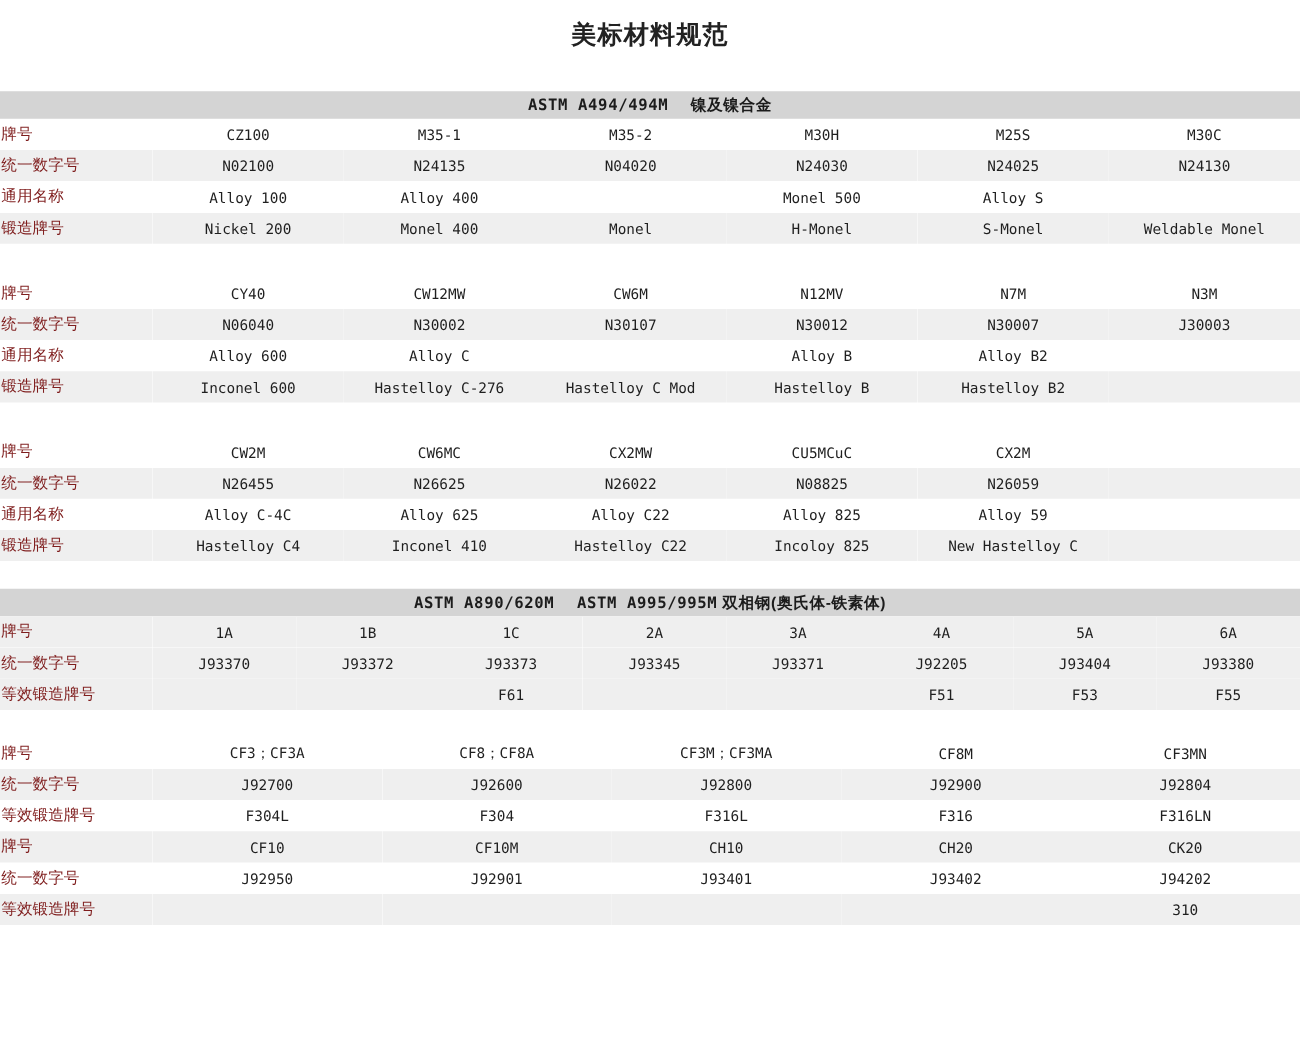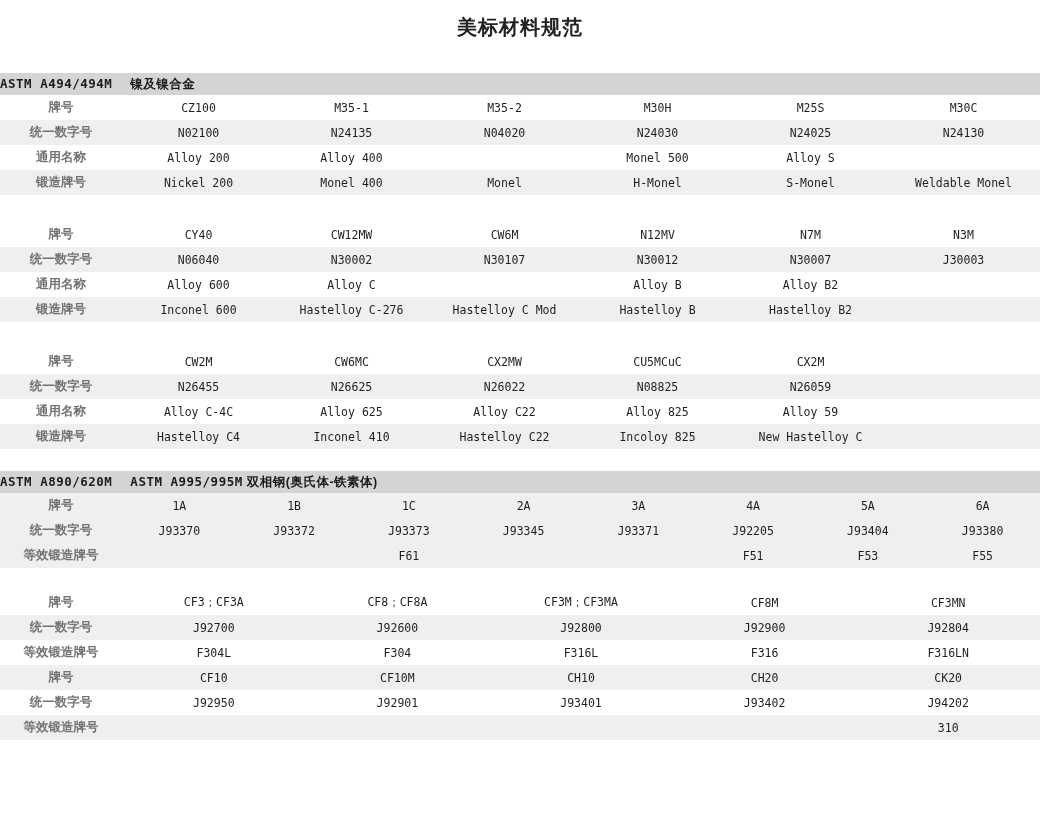--- a/index.html
+++ b/index.html
@@ -30,21 +30,21 @@
     height: 22px;
     background: #ffffff;
   }
   .section {
     margin: 0;
   }
   .section-header {
     background: #d4d4d4;
     height: 22px;
     line-height: 22px;
-    text-align: left;
+    text-align: center;
     font-family: "DejaVu Sans Mono", monospace;
     font-size: 12.5px;
     font-weight: bold;
     color: #1c1c1c;
     letter-spacing: 0.5px;
   }
   .section-header .std {
     font-family: "DejaVu Sans Mono", monospace;
     margin-right: 18px;
   }
@@ -68,25 +68,25 @@
     font-family: "DejaVu Sans Mono", monospace;
     font-size: 11.5px;
     text-align: center;
     color: #1f1f1f;
     vertical-align: middle;
     white-space: nowrap;
     overflow: hidden;
   }
   table.grid td.rowhead {
     font-family: "Liberation Sans", sans-serif;
-    font-weight: bold;
+    font-weight: normal;
     font-size: 12.5px;
-    text-align: center;
+    text-align: left;
     width: 122px;
-    color: #737373;
+    color: #7f1d1d;
   }
   tr.alt td {
     background: #efefef;
   }
   tr.blank-row td {
     height: 25px;
   }
   .gap {
     height: 22px;
     background: #ffffff;
@@ -139,21 +139,21 @@
           <td class="rowhead">统一数字号</td>
           <td>N02100</td>
           <td>N24135</td>
           <td>N04020</td>
           <td>N24030</td>
           <td>N24025</td>
           <td>N24130</td>
         </tr>
         <tr>
           <td class="rowhead">通用名称</td>
-          <td>Alloy 200</td>
+          <td>Alloy 100</td>
           <td>Alloy 400</td>
           <td></td>
           <td>Monel 500</td>
           <td>Alloy S</td>
           <td></td>
         </tr>
         <tr class="alt">
           <td class="rowhead">锻造牌号</td>
           <td>Nickel 200</td>
           <td>Monel 400</td>

